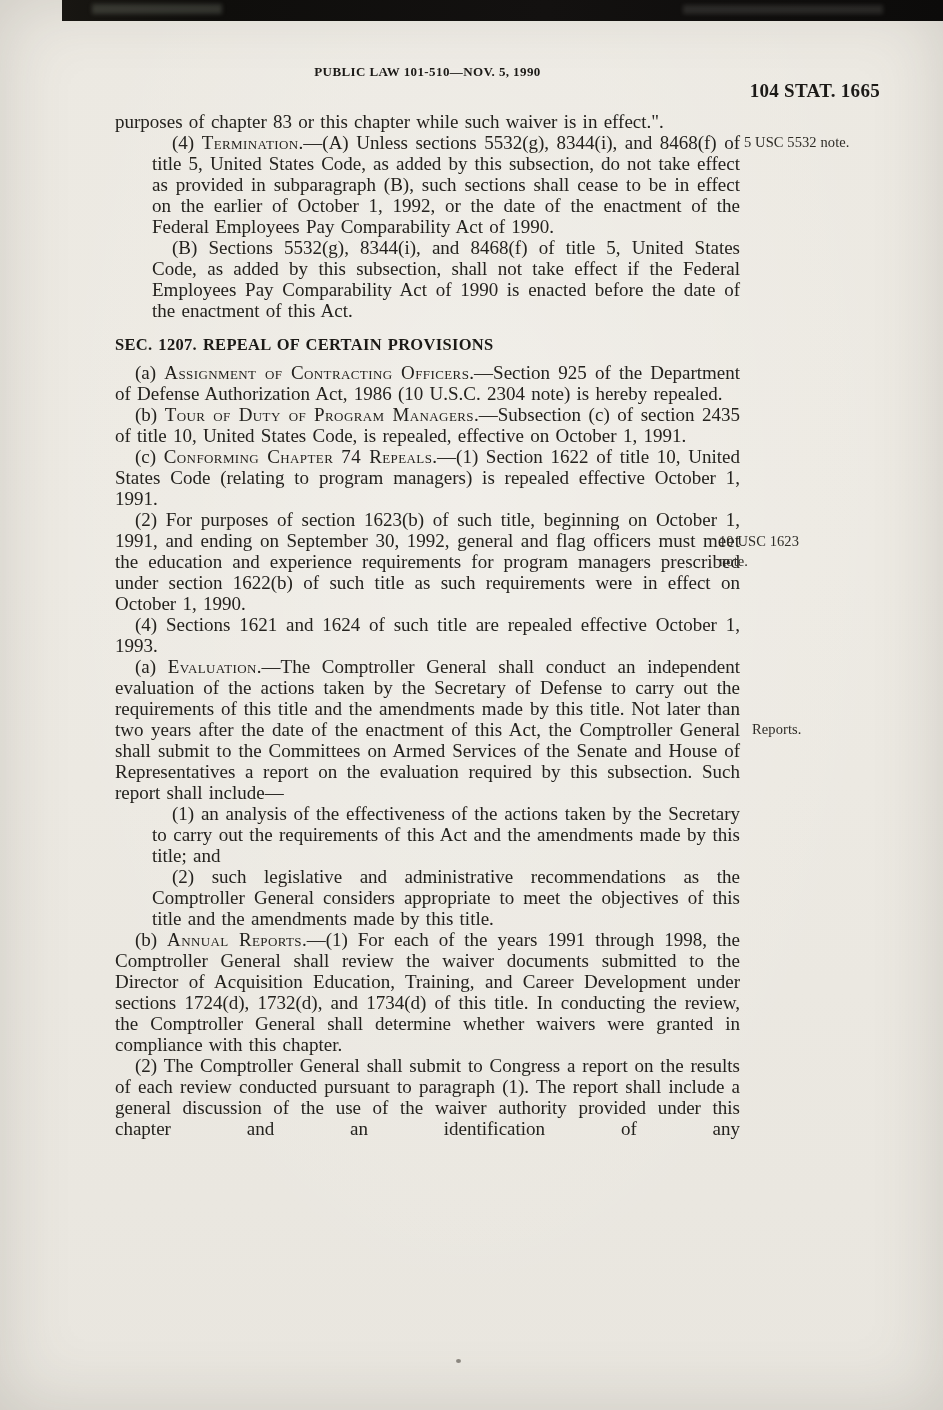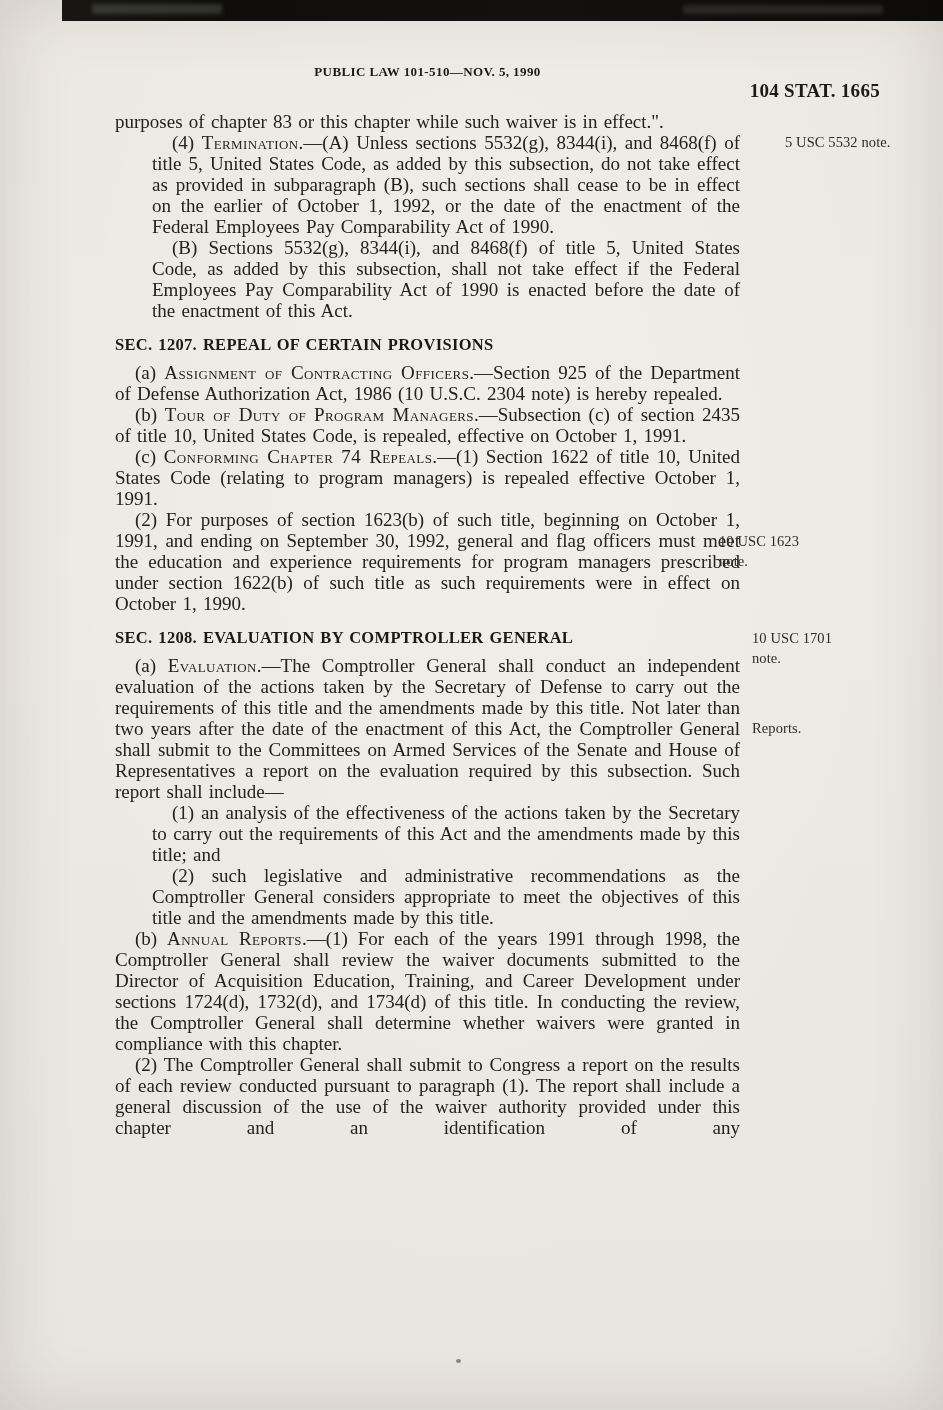--- a/index.html
+++ b/index.html
@@ -81,21 +81,21 @@
   </div>
 
   <div class="body-col">
 
     <p class="para cont">
       <span class="ptext"><span>purposes of chapter 83 or this chapter while such waiver is in effect.".</span></span>
     </p>
 
     <p class="para blk">
       <span class="ptext"><span>(4) </span><span class="sc">Termination</span><span>.—(A) Unless sections 5532(g), 8344(i), and 8468(f) of title 5, United States Code, as added by this subsection, do not take effect as provided in subparagraph (B), such sections shall cease to be in effect on the earlier of October 1, 1992, or the date of the enactment of the Federal Employees Pay Comparability Act of 1990.</span></span>
-      <span class="note" style="left:633px;top:1px;width:140px;">5 USC 5532 note.</span>
+      <span class="note" style="left:592px;top:1px;width:140px;">5 USC 5532 note.</span>
     </p>
 
     <p class="para blk">
       <span class="ptext"><span>(B) Sections 5532(g), 8344(i), and 8468(f) of title 5, United States Code, as added by this subsection, shall not take effect if the Federal Employees Pay Comparability Act of 1990 is enacted before the date of the enactment of this Act.</span></span>
     </p>
 
     <h2 class="heading">
       <span>SEC. 1207. REPEAL OF CERTAIN PROVISIONS</span>
     </h2>
 
@@ -110,25 +110,24 @@
     <p class="para">
       <span class="ptext"><span>(c) </span><span class="sc">Conforming Chapter 74 Repeals</span><span>.—(1) Section 1622 of title 10, United States Code (relating to program managers) is repealed effective October 1, 1991.</span></span>
     </p>
 
     <p class="para">
       <span class="ptext"><span>(2) For purposes of section 1623(b) of such title, beginning on October 1, 1991, and ending on September 30, 1992, general and flag officers must meet the education and experience requirements for program managers prescribed under section 1622(b) of such title as such requirements were in effect on October 1, 1990.</span></span>
       <span class="note" style="left:604px;top:1px;width:96px;margin-top:22px;">10 USC 1623 note.</span>
     </p>
 
 
+    <p class="para">
+      <span class="ptext"><span>(4) Sections 1621 and 1624 of such title are repealed effective October 1, 1993.</span></span>
+    </p>
 
-    <h2 class="heading">
-      <span>SEC. 1208. EVALUATION BY COMPTROLLER GENERAL</span>
-      <span class="note" style="left:637px;top:2px;width:96px;">10 USC 1701 note.</span>
-    </h2>
 
     <p class="para">
       <span class="ptext"><span>(a) </span><span class="sc">Evaluation</span><span>.—The Comptroller General shall conduct an independent evaluation of the actions taken by the Secretary of Defense to carry out the requirements of this title and the amendments made by this title. Not later than two years after the date of the enactment of this Act, the Comptroller General shall submit to the Committees on Armed Services of the Senate and House of Representatives a report on the evaluation required by this subsection. Such report shall include—</span></span>
       <span class="note" style="left:637px;top:64px;width:120px;">Reports.</span>
     </p>
 
     <p class="para blk">
       <span class="ptext"><span>(1) an analysis of the effectiveness of the actions taken by the Secretary to carry out the requirements of this Act and the amendments made by this title; and</span></span>
     </p>
 

